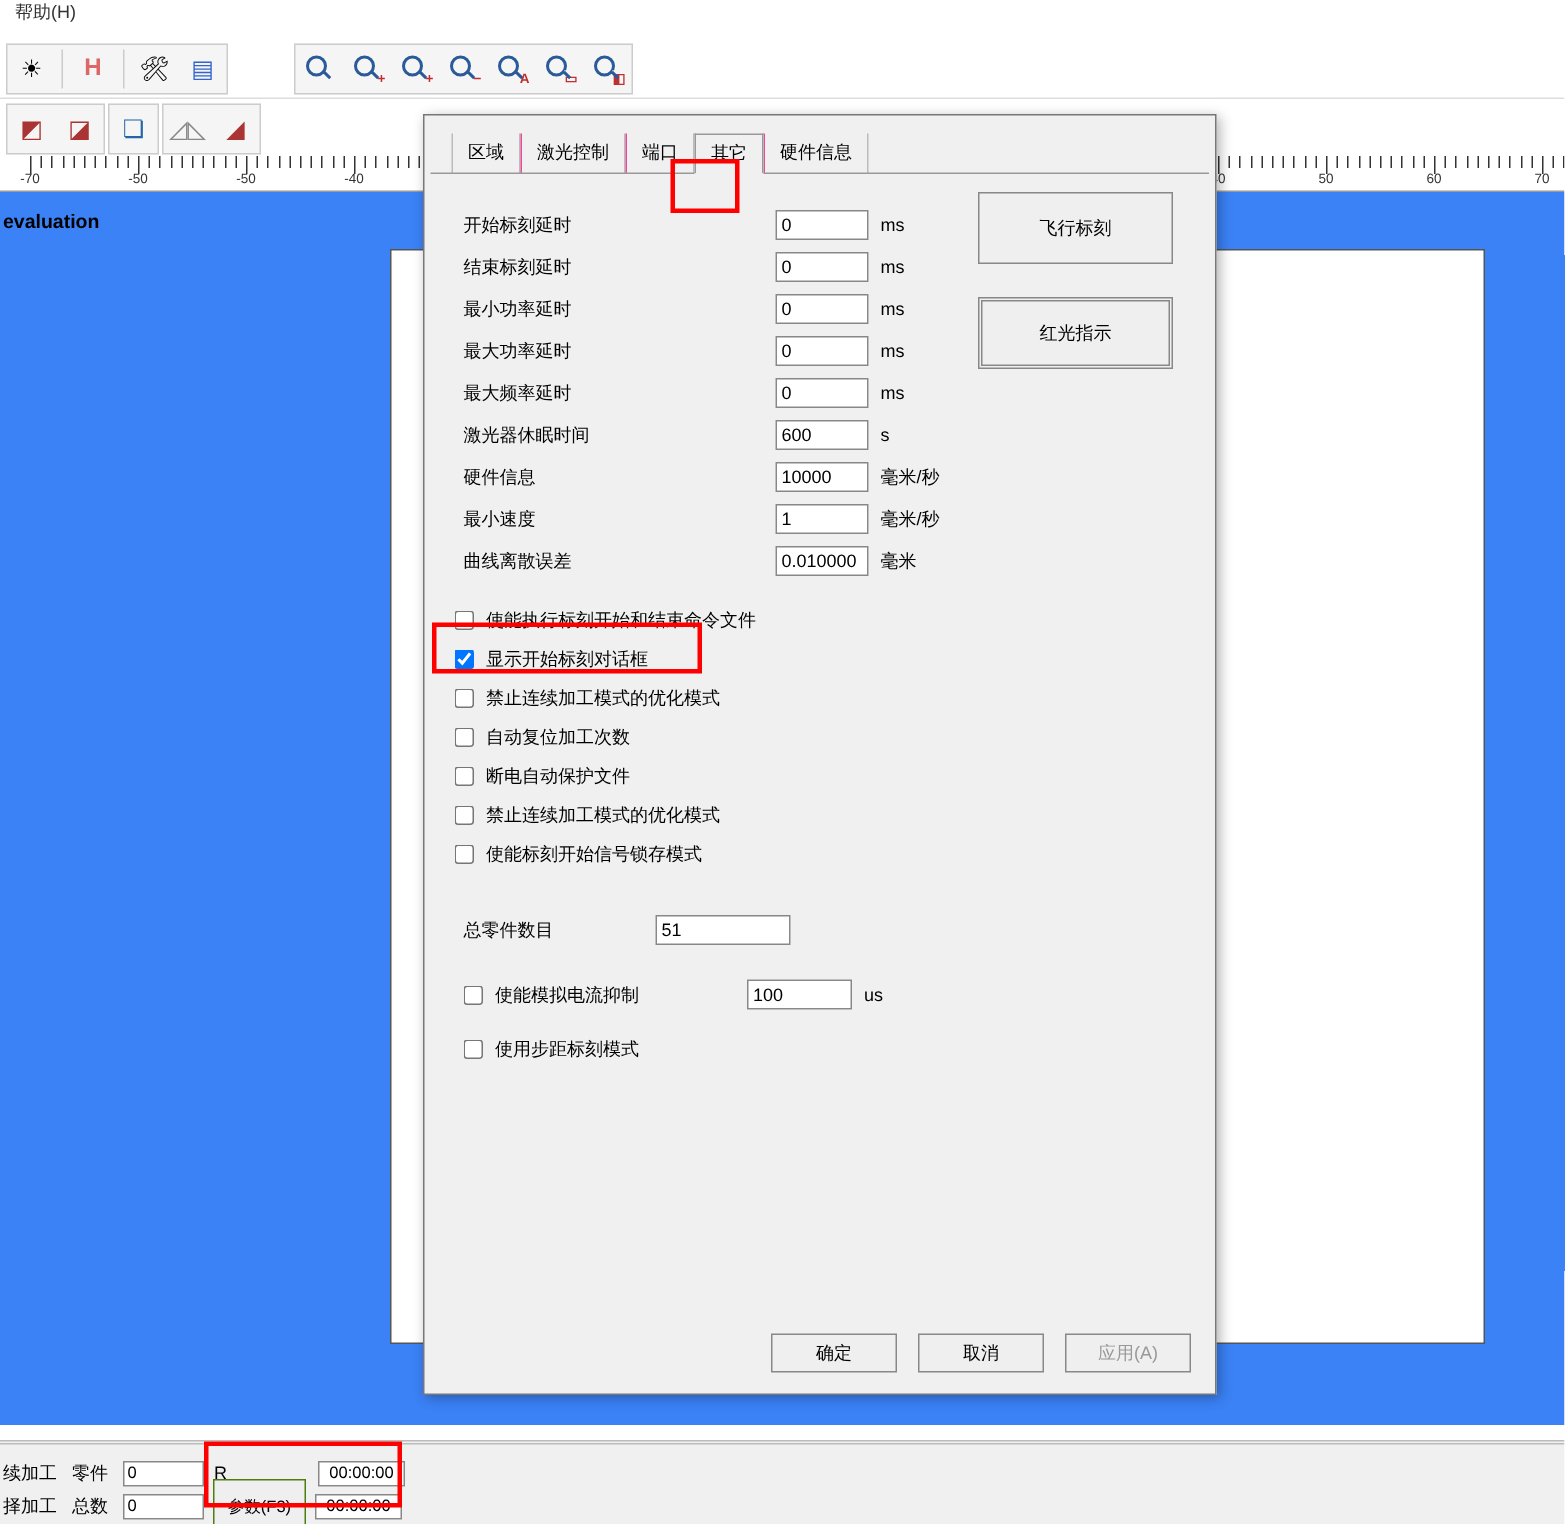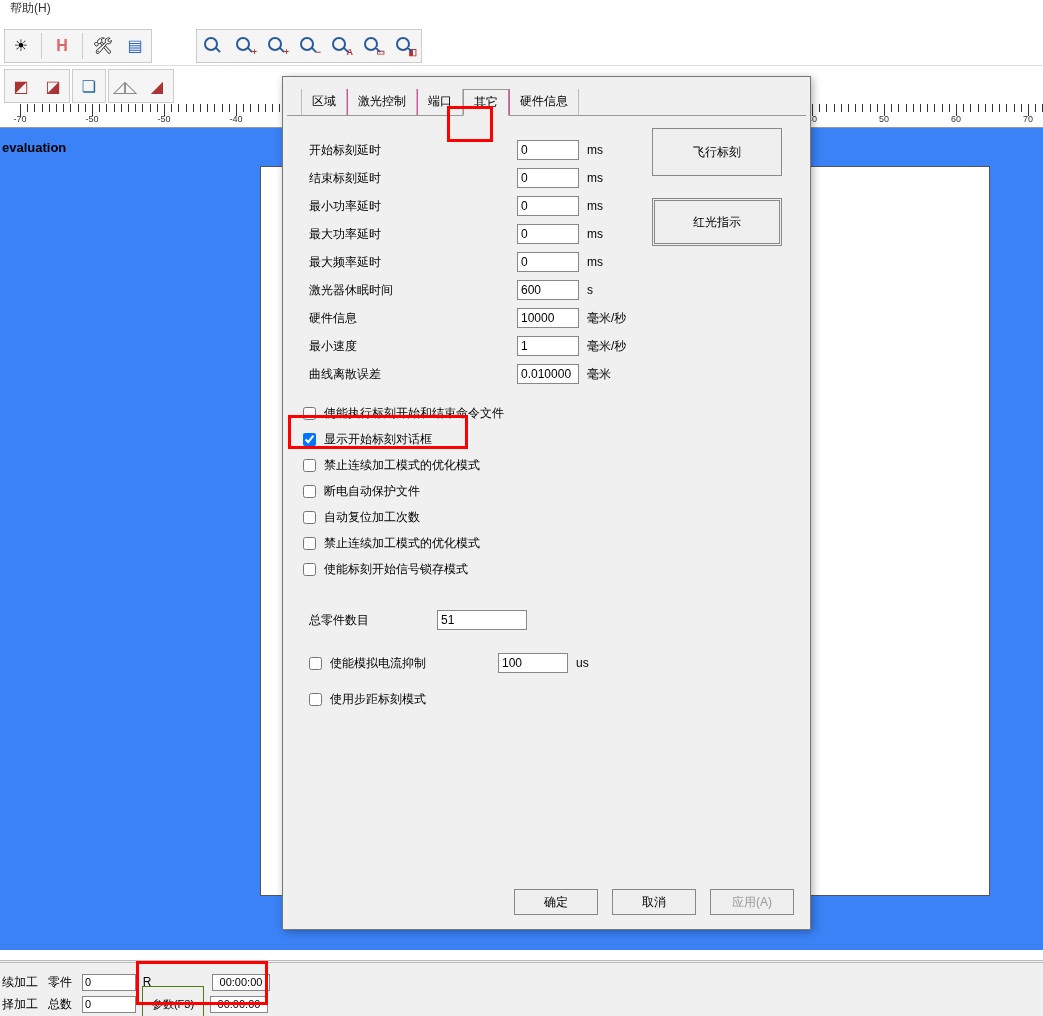--- a/index.html
+++ b/index.html
@@ -587,25 +587,25 @@
         <div class="chk-row">
           <input type="checkbox" checked="" style="">
           <span>显示开始标刻对话框</span>
         </div>
         <div class="chk-row">
           <input type="checkbox" style="">
           <span>禁止连续加工模式的优化模式</span>
         </div>
         <div class="chk-row">
           <input type="checkbox" style="">
-          <span>断电自动保护文件</span>
+          <span>自动复位加工次数</span>
         </div>
         <div class="chk-row">
           <input type="checkbox" style="">
-          <span>自动复位加工次数</span>
+          <span>断电自动保护文件</span>
         </div>
         <div class="chk-row">
           <input type="checkbox" style="">
           <span>禁止连续加工模式的优化模式</span>
         </div>
         <div class="chk-row">
           <input type="checkbox" style="">
           <span>使能标刻开始信号锁存模式</span>
         </div>
       </div>

